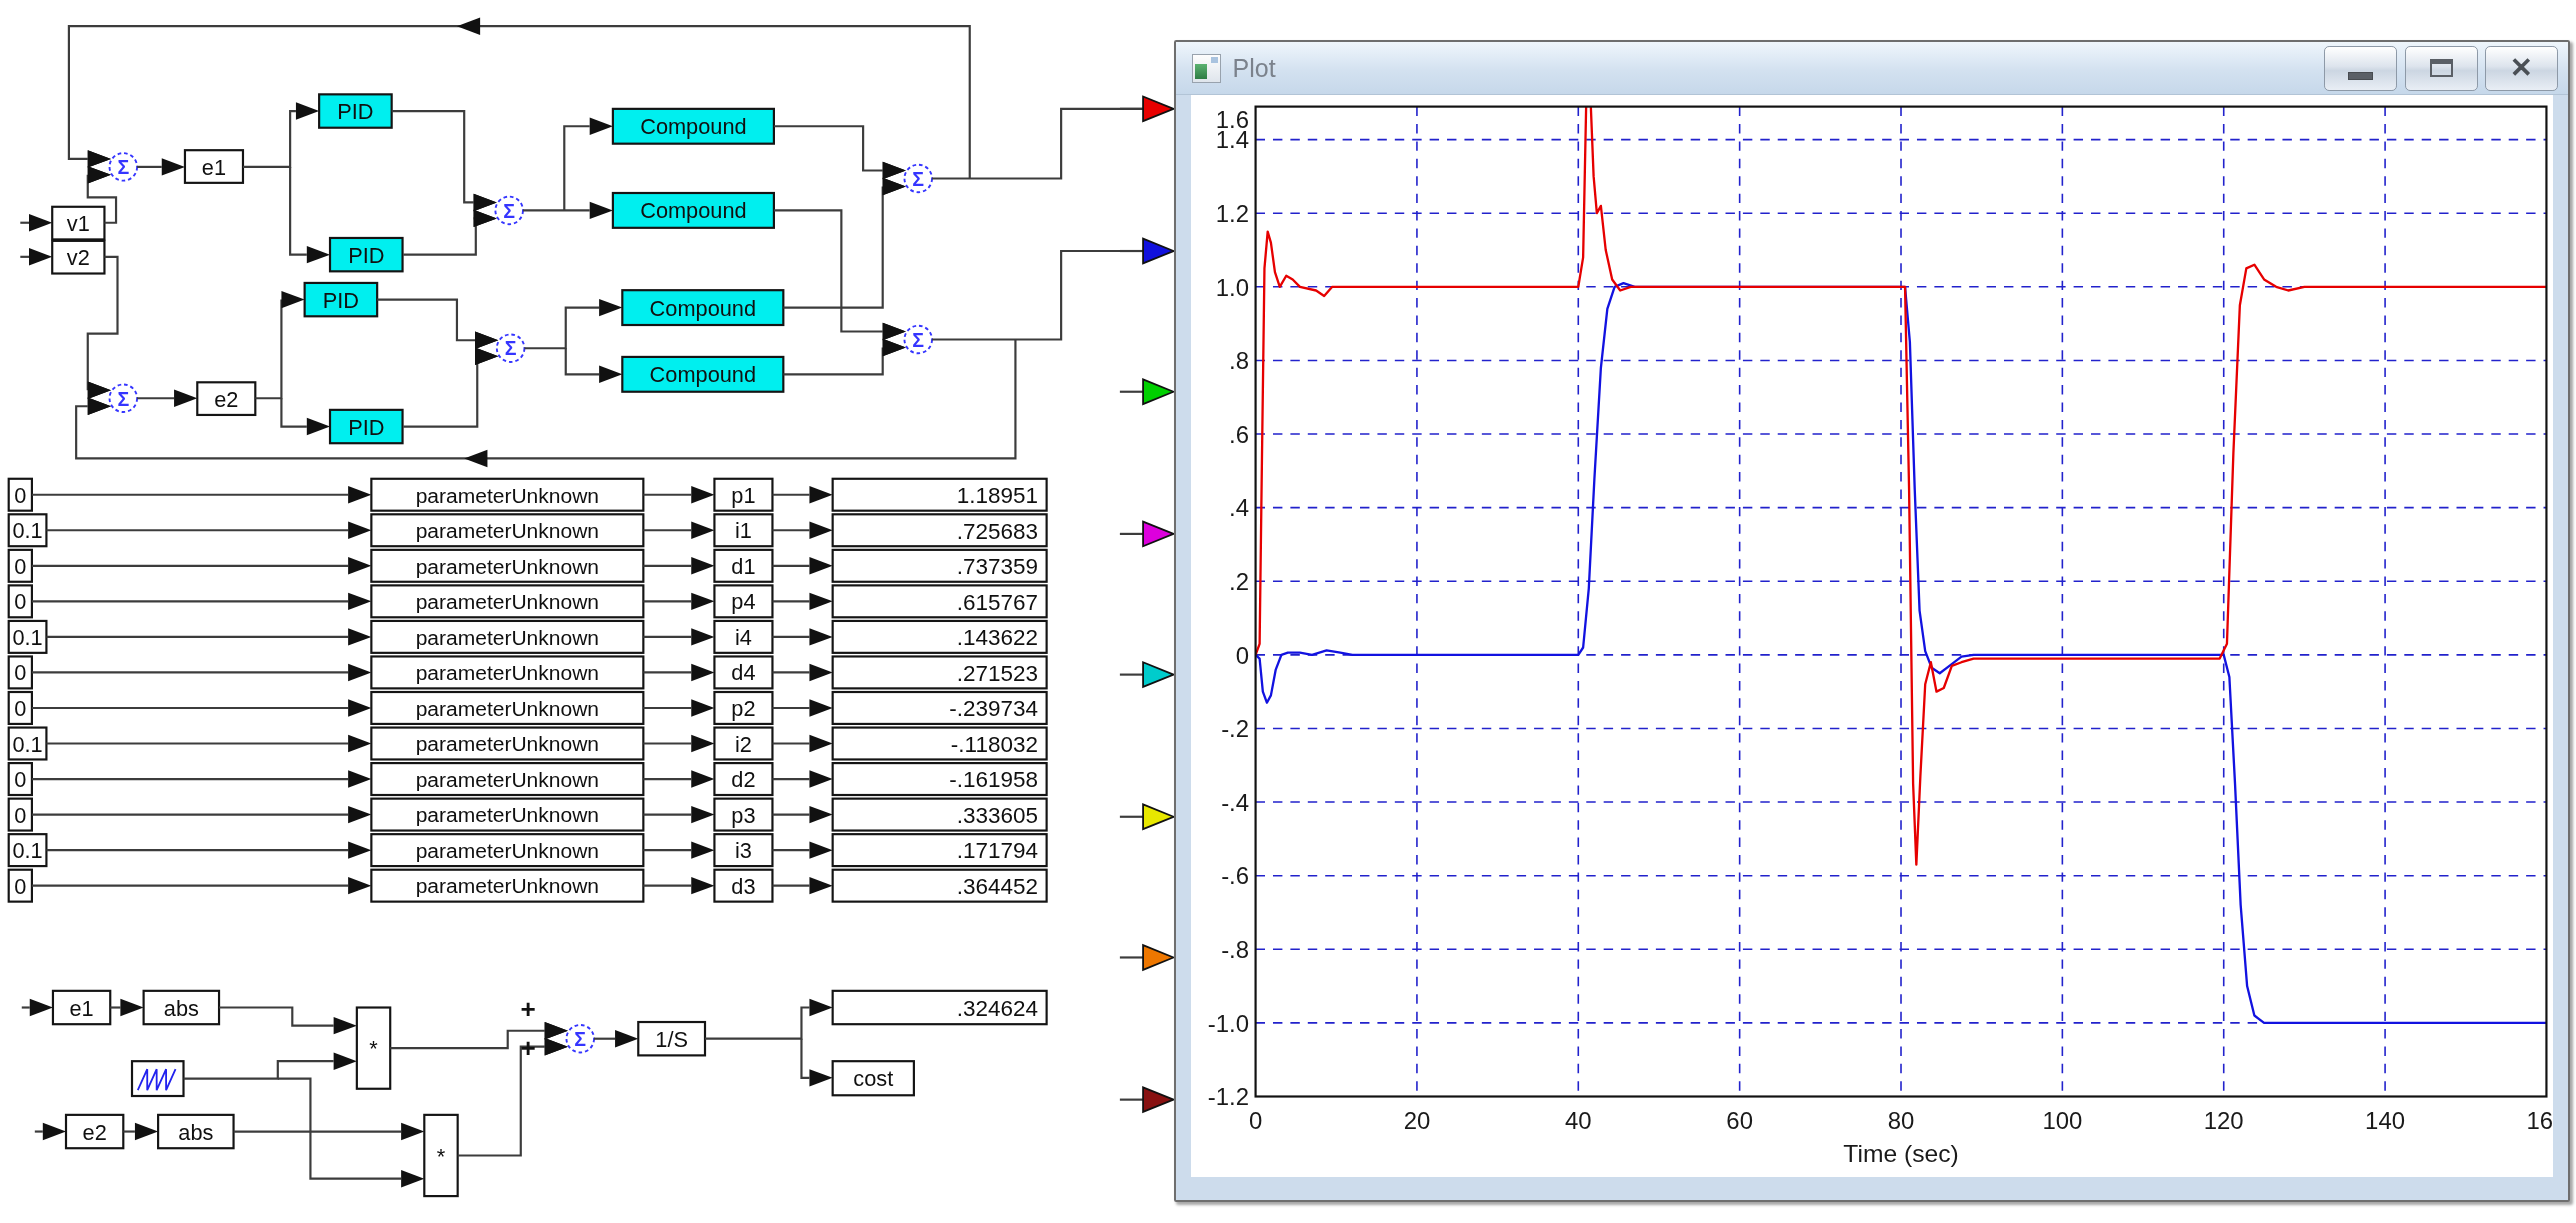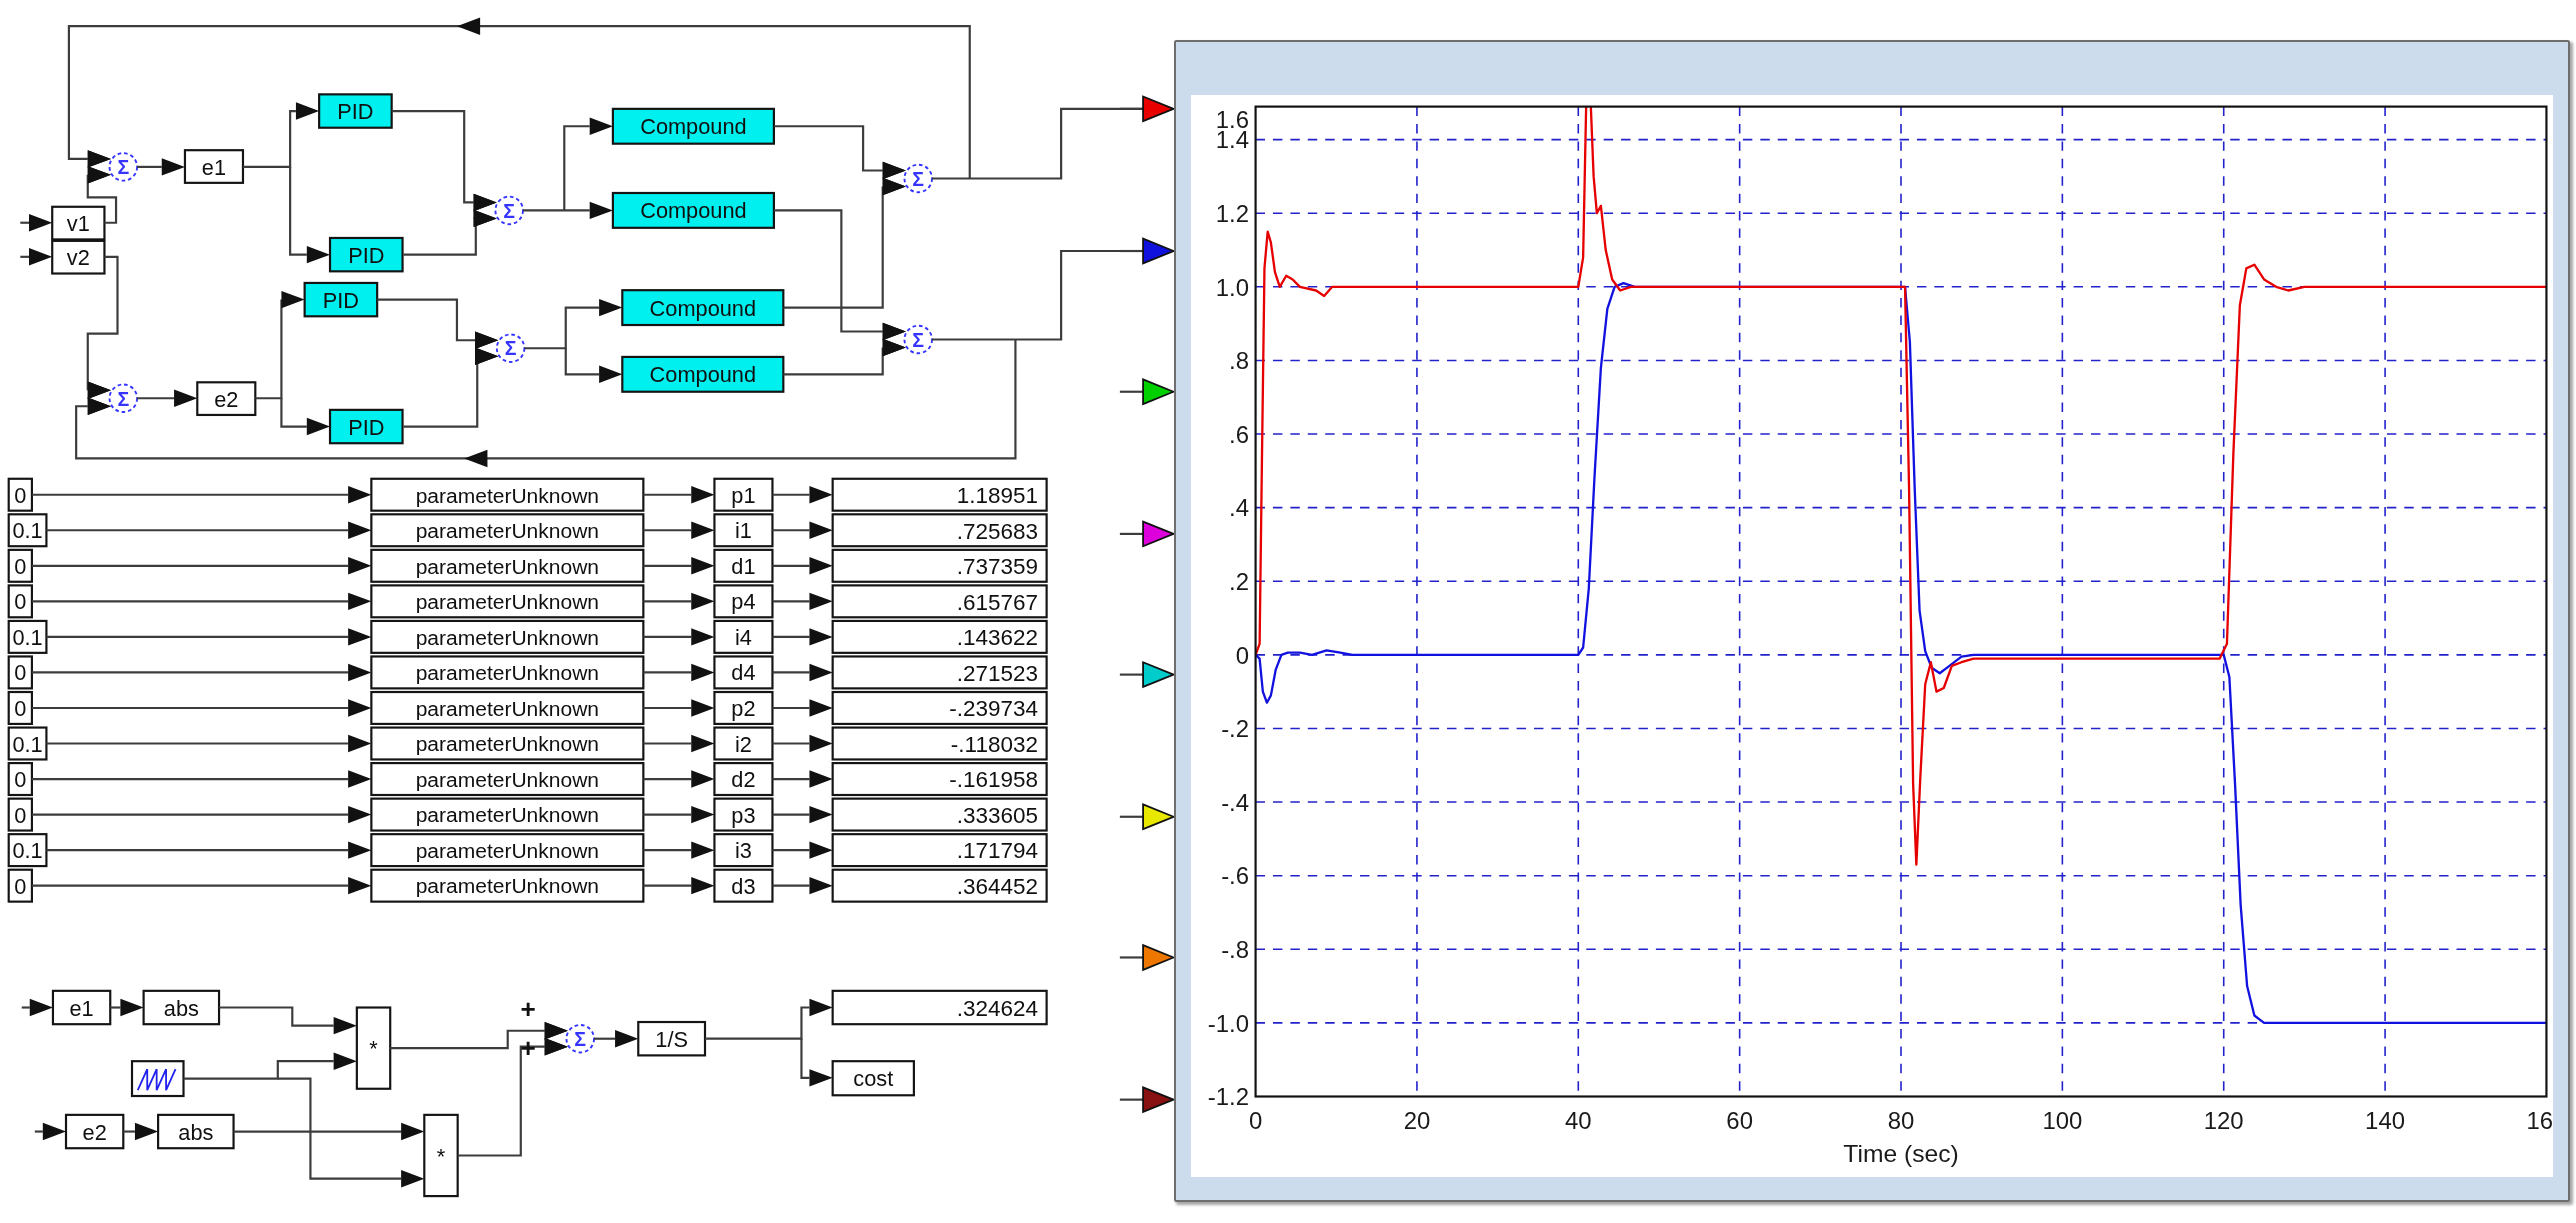--- a/index.html
+++ b/index.html
@@ -522,20 +522,35 @@
         <rect x="1148" y="1366" width="295" height="46" fill="#fff" stroke="#141414" stroke-width="3"></rect>
         <text x="1431" y="1400.47" font-size="31" text-anchor="end" fill="#101010">.324624</text>
       </g>
       <g>
         <rect x="1148" y="1463" width="112" height="47" fill="#fff" stroke="#141414" stroke-width="3"></rect>
         <text x="1204" y="1497.6" font-size="30" text-anchor="middle" fill="#101010">cost</text>
       </g>
     </svg>
 
   <div id="plot-window">
+    <div class="titlebar">
+      <span class="win-icon"></span>
+      <span class="title">Plot</span>
+      <div class="win-buttons">
+        <div class="win-btn">
+            <span class="glyph-min"></span>
+          </div>
+        <div class="win-btn">
+            <span class="glyph-max"></span>
+          </div>
+        <div class="win-btn">
+            <span class="glyph-close">✕</span>
+          </div>
+      </div>
+    </div>
     <div class="content">
       <svg id="plot-svg" width="1362" height="1082" viewBox="0 0 1878 1492">
           <defs>
             <clipPath id="plotclip">
               <rect x="89" y="16" width="1780" height="1365"></rect>
             </clipPath>
           </defs>
           <line x1="89" y1="61.5" x2="1869" y2="61.5" stroke="#2222cc" stroke-width="2.2" stroke-dasharray="13 11"></line>
           <line x1="89" y1="163" x2="1869" y2="163" stroke="#2222cc" stroke-width="2.2" stroke-dasharray="13 11"></line>
           <line x1="89" y1="264.5" x2="1869" y2="264.5" stroke="#2222cc" stroke-width="2.2" stroke-dasharray="13 11"></line>

